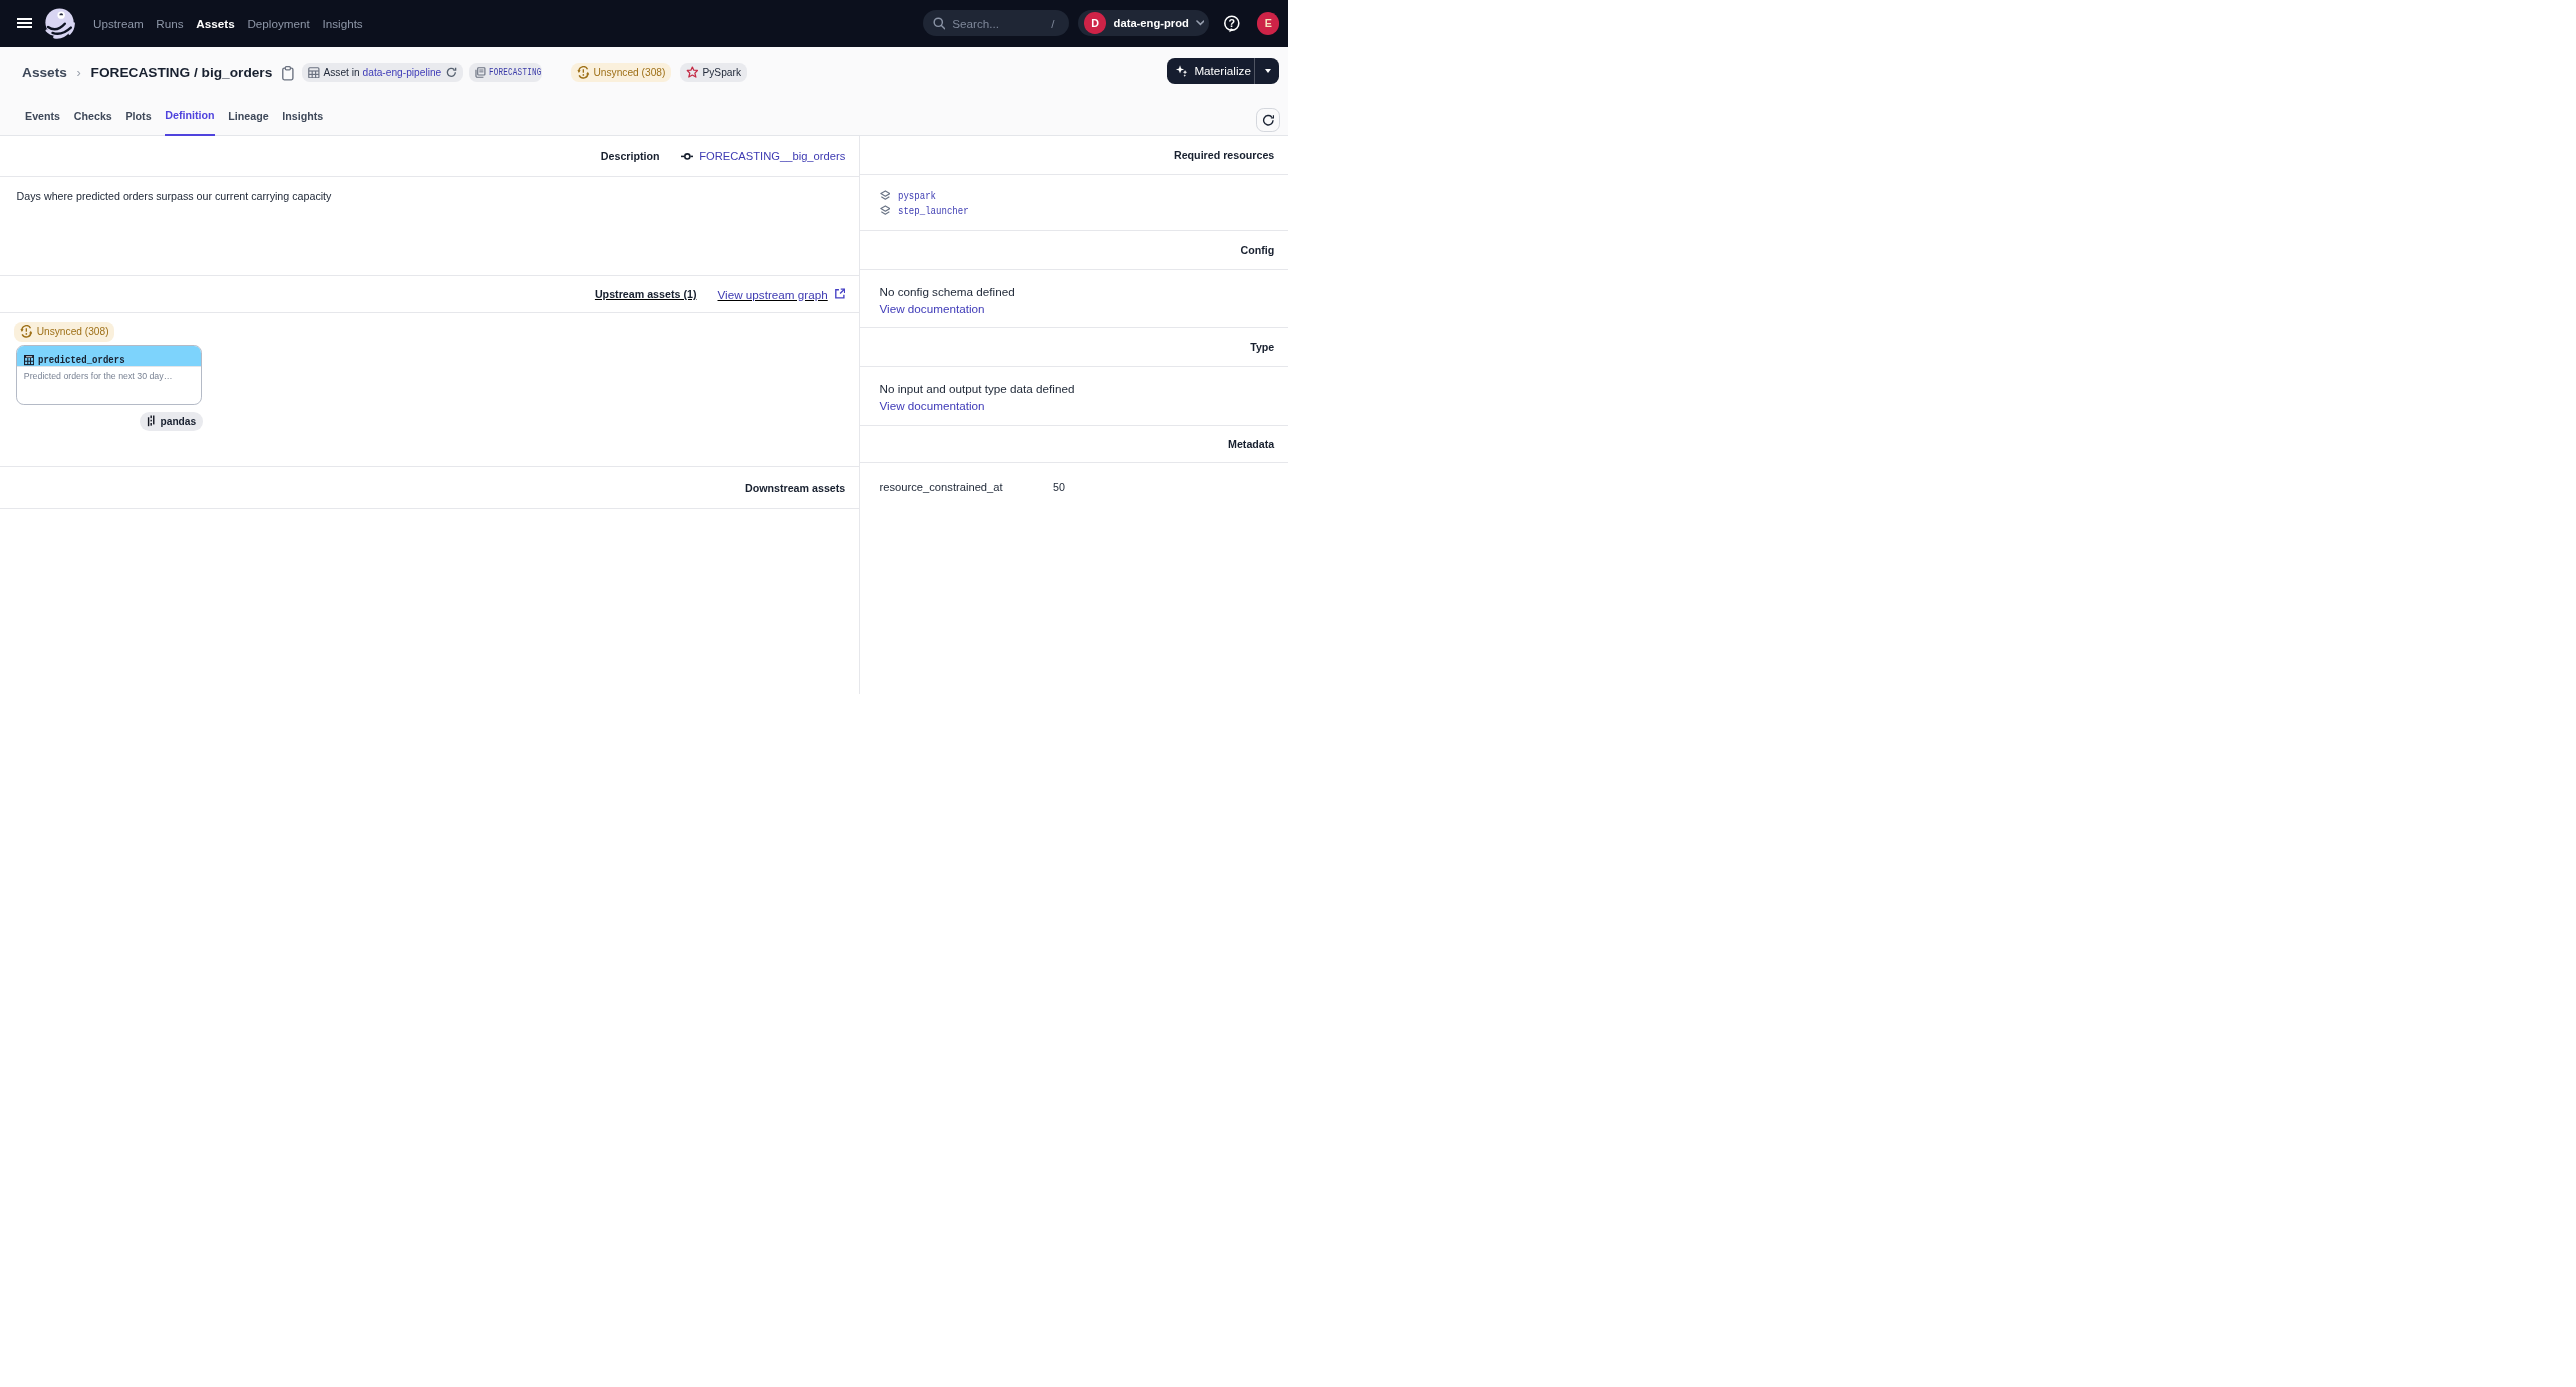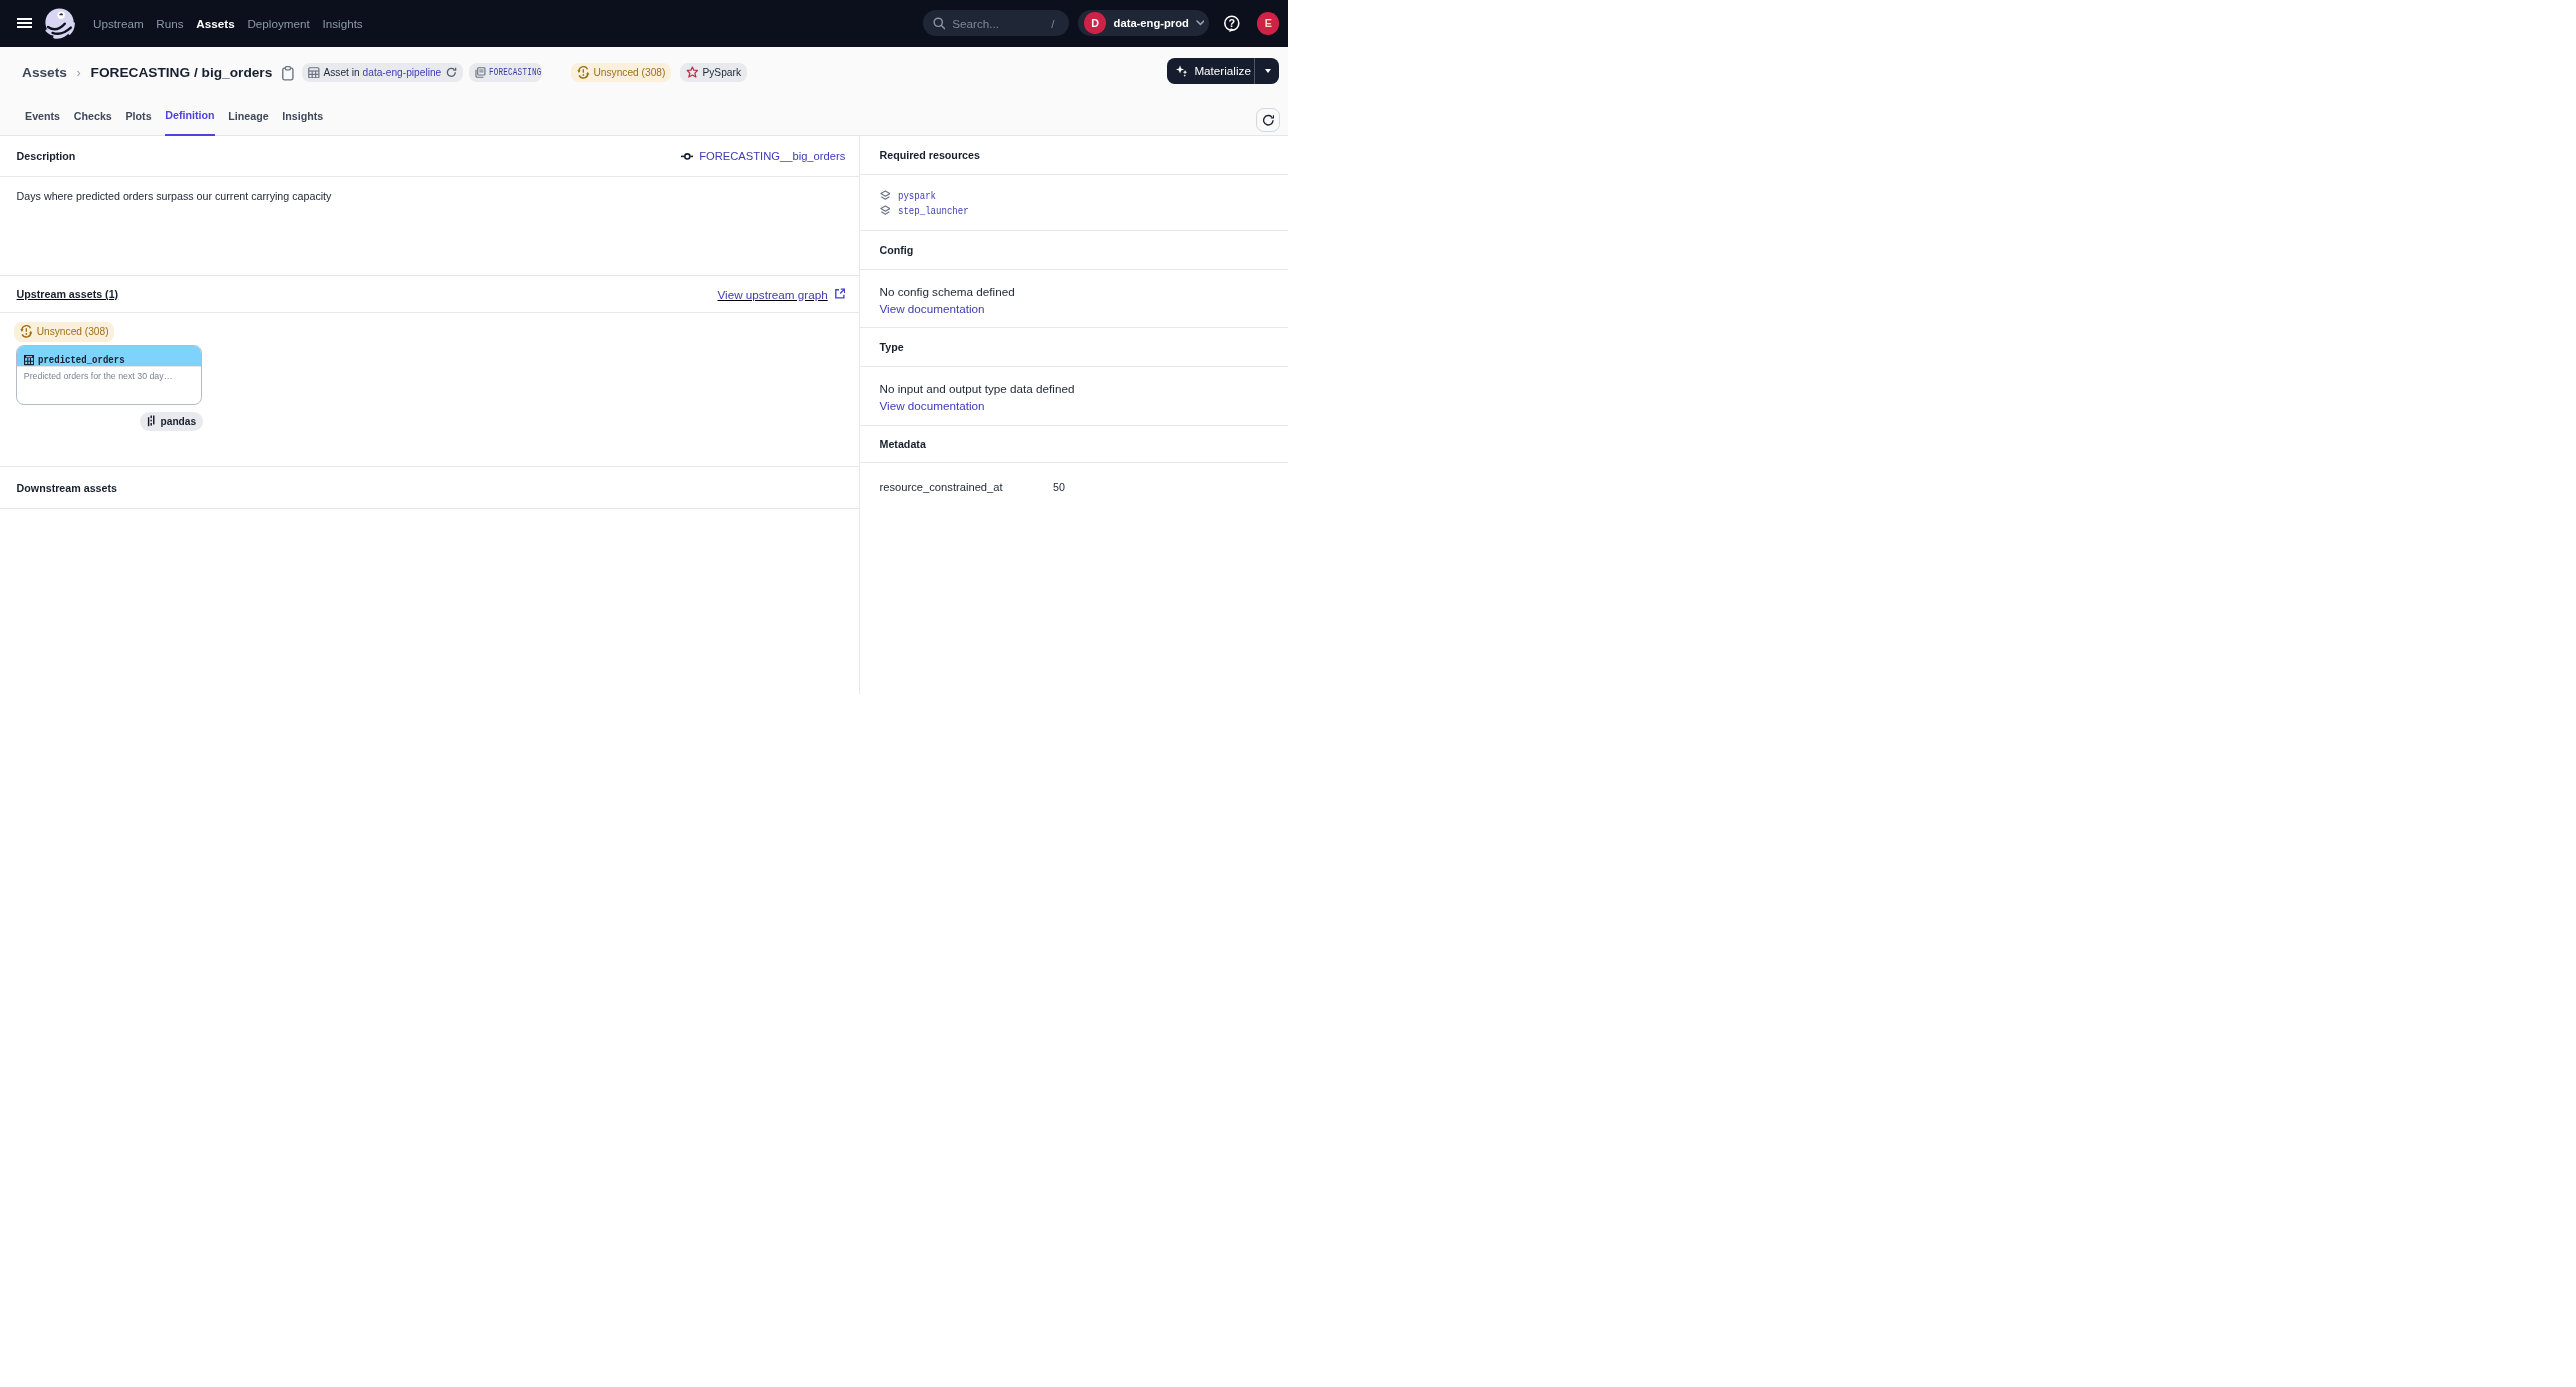--- a/index.html
+++ b/index.html
@@ -46,21 +46,21 @@
 .tabs { position:absolute; left:25px; top:47px; height:42px; display:flex; gap:13.7px; }
 .tabs a { font-size:10.7px; font-weight:700; color:#3E4859; text-decoration:none; display:flex; align-items:center; height:42px; padding-top:2.9px; }
 .tabs a.on { color:#4F43DD; border-bottom:2px solid #4F43DD; }
 .refreshbtn { position:absolute; left:1256px; top:61px; width:24px; height:24px; border:1px solid #D4D7DD; border-radius:7.8px; display:flex; align-items:center; justify-content:center; }
 
 
 .content { position:absolute; left:0; top:136px; width:1288px; height:558px; background:#fff; }
 .vdiv { position:absolute; left:859px; top:0; width:1px; height:558px; background:#E6E7EB; }
 .row { position:absolute; left:0; width:859px; }
 .rrow { position:absolute; left:860px; width:428px; }
-.sechead { display:flex; align-items:center; justify-content:space-between; padding:0 13.7px 0 16.6px; }
+.sechead { display:flex; align-items:center; justify-content:flex-end; padding:0 13.7px 0 16.6px;gap:21px; }
 .sechead h3 { font-size:10.7px; font-weight:700; color:#18202F; }
 .ilink { font-size:11.2px; color:#3D3AB2; text-decoration:none; display:flex; align-items:center; gap:5.9px; }
 
 
 .l-dh { top:0; height:41px; border-bottom:1px solid #E6E7EB; }
 .l-desc { top:41px; height:98px; font-size:10.7px; color:#222B3A; padding:12.7px 16.6px; }
 .l-uh { top:139px; height:38px; border-top:1px solid #E6E7EB; border-bottom:1px solid #E6E7EB;text-decoration:underline; }
 .l-up { top:177px; height:153px; }
 .l-downh { top:330px; height:43px; border-top:1px solid #E6E7EB; border-bottom:1px solid #E6E7EB; }
 

